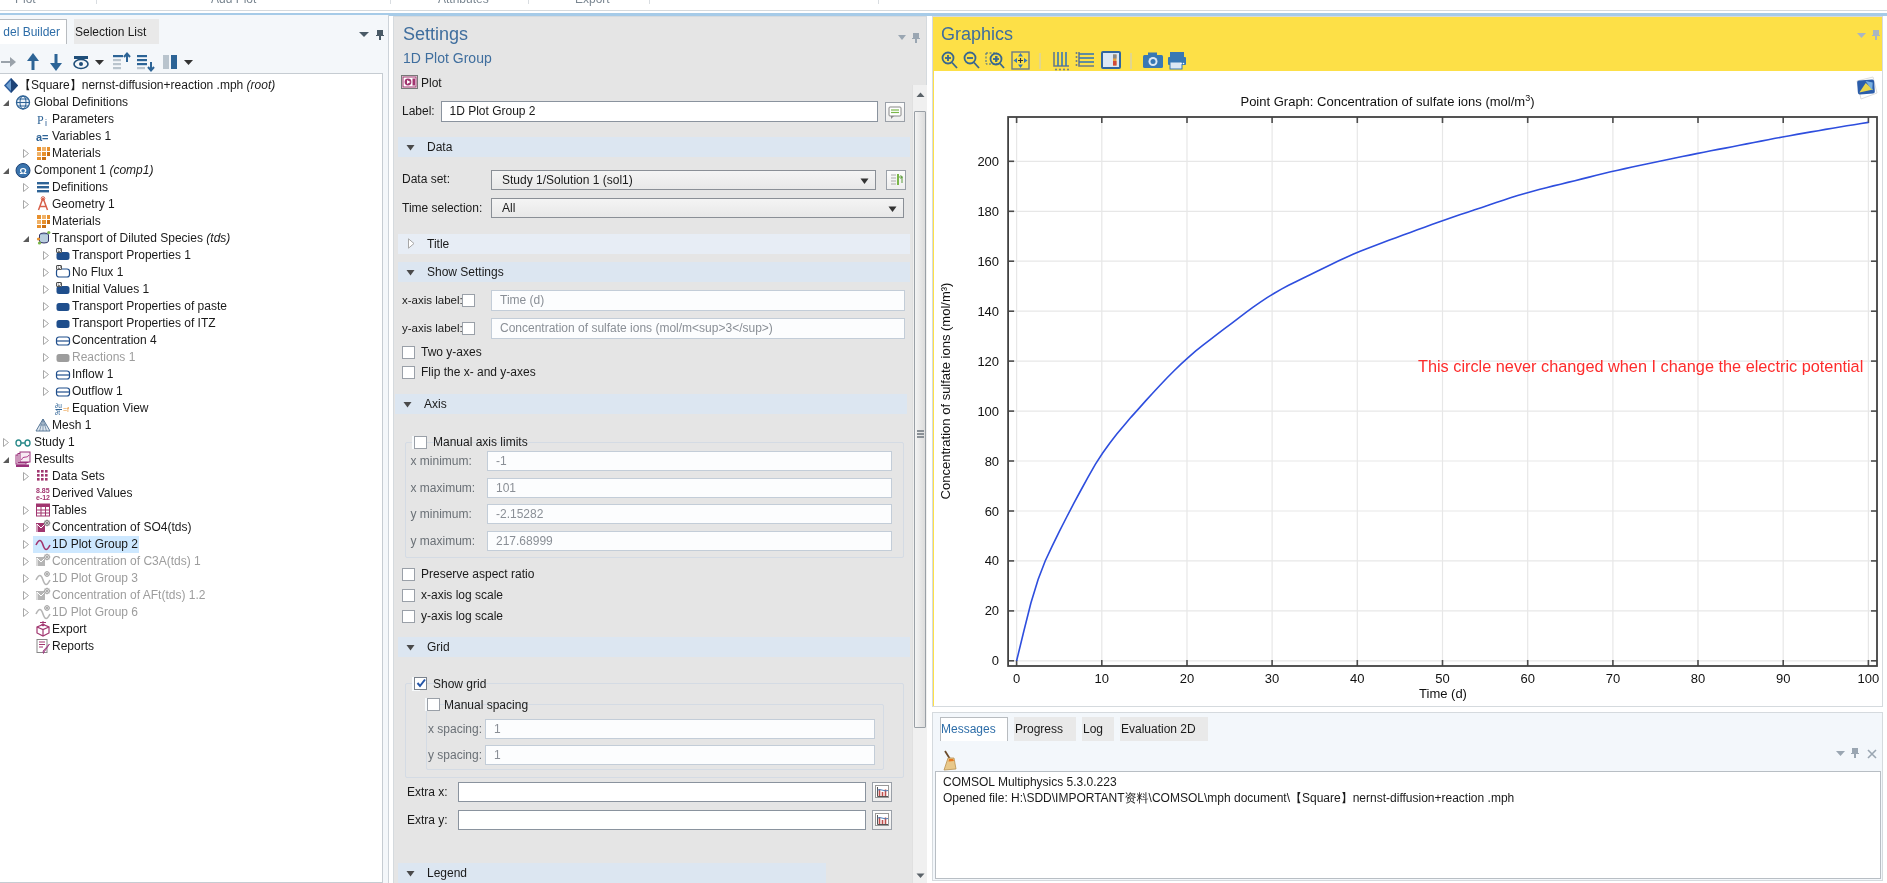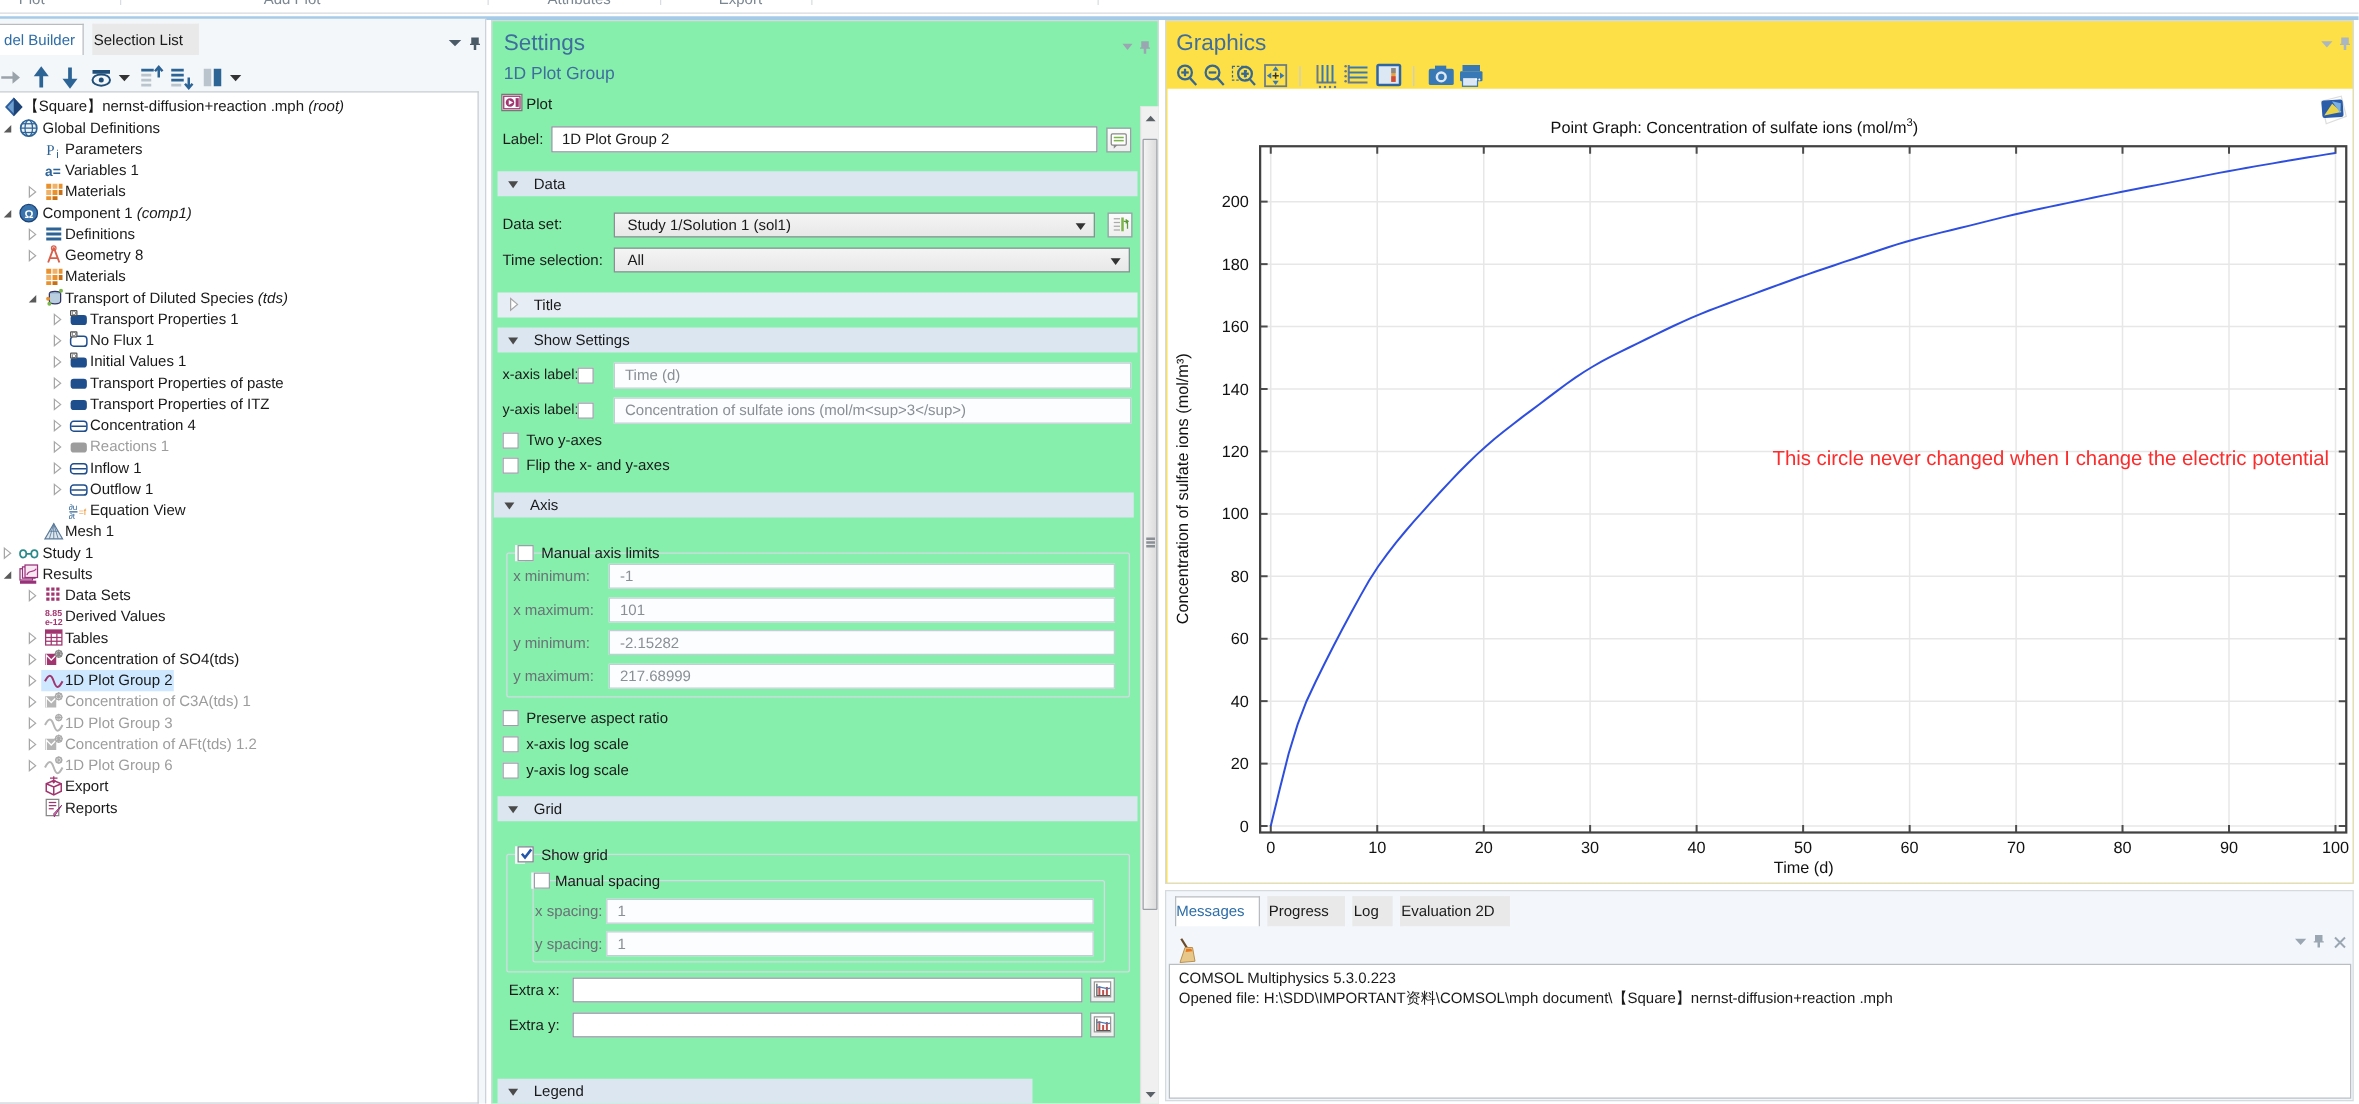--- a/index.html
+++ b/index.html
@@ -162,21 +162,21 @@
         <span style="position:absolute;left:52px">Definitions</span>
       </div>
       <div class="row" style="left:0;top:122px;width:380px">
         <svg style="left:22px;top:4px" width="8" height="9" viewBox="0 0 8 9">
           <path d="M1.5 0.5 L6.5 4.5 L1.5 8.5 Z" fill="#fff" stroke="#a7a7a7"></path>
         </svg>
         <svg style="left:35px;top:0px" width="16" height="17" viewBox="0 0 16 17">
           <path d="M8 2 L3.5 14 M8 2 L12.5 14 M4.8 10.5 L11.2 10.5" stroke="#d8604a" stroke-width="1.5" fill="none"></path>
           <circle cx="8" cy="2.5" r="1.8" fill="none" stroke="#d8604a"></circle>
         </svg>
-        <span style="position:absolute;left:52px">Geometry 8</span>
+        <span style="position:absolute;left:52px">Geometry 1</span>
       </div>
       <div class="row" style="left:0;top:139px;width:380px">
         <svg style="left:35px;top:0px" width="16" height="17" viewBox="0 0 16 17">
           <g fill="#e8912d">
             <rect x="2" y="2" width="4" height="4"></rect>
             <rect x="7" y="2" width="4" height="4" fill="#f0b269"></rect>
             <rect x="2" y="7" width="4" height="4" fill="#f0b269"></rect>
             <rect x="7" y="7" width="4" height="4"></rect>
             <rect x="12" y="7" width="3" height="4" fill="#c96f14"></rect>
             <rect x="7" y="12" width="4" height="3" fill="#c96f14"></rect>
@@ -450,21 +450,21 @@
             <line x1="4" y1="4" x2="10" y2="4"></line>
             <line x1="4" y1="6.5" x2="10" y2="6.5"></line>
             <line x1="4" y1="9" x2="8" y2="9"></line>
           </g>
           <path d="M14.5 6 L9.5 13.5 L8.5 15.5 L8 13 Z" fill="#c58ab0" stroke="#99307a" stroke-width="0.8"></path>
         </svg>
         <span style="position:absolute;left:52px">Reports</span>
       </div>
     </div>
   </div>
-<div class="abs" style="left:393px;top:16px;width:534px;height:867px;background:#86efac;border:1px solid #d5dade;border-bottom:none;box-sizing:border-box">
+<div class="abs" style="left:393px;top:16px;width:534px;height:867px;background:#e5e5e5;border:1px solid #d5dade;border-bottom:none;box-sizing:border-box">
 <div class="ptitle" style="left:9px;top:7px">Settings</div>
 <div class="psub" style="left:9px;top:33px">1D Plot Group</div>
 <svg style="left:502px;top:15px;position:absolute" width="26" height="12" viewBox="0 0 26 12">
       <path d="M2 3 L10 3 L6 8 Z" fill="#9aa6b2"></path>
       <path d="M17 1 h6 v5 h-6 z M19 6 h2 v5 h-2 z M16 6 h8 v1 h-8 z" fill="#9aa6b2"></path>
     </svg>
 <svg style="left:7px;top:57px;position:absolute" width="17" height="17" viewBox="0 0 17 17">
       <rect x="0.5" y="1.5" width="16" height="13" fill="#eee" stroke="#777"></rect>
       <rect x="2" y="3" width="13" height="10" fill="#fff" stroke="#a1356f"></rect>
       <circle cx="7" cy="8" r="3.4" fill="#a1356f"></circle>

